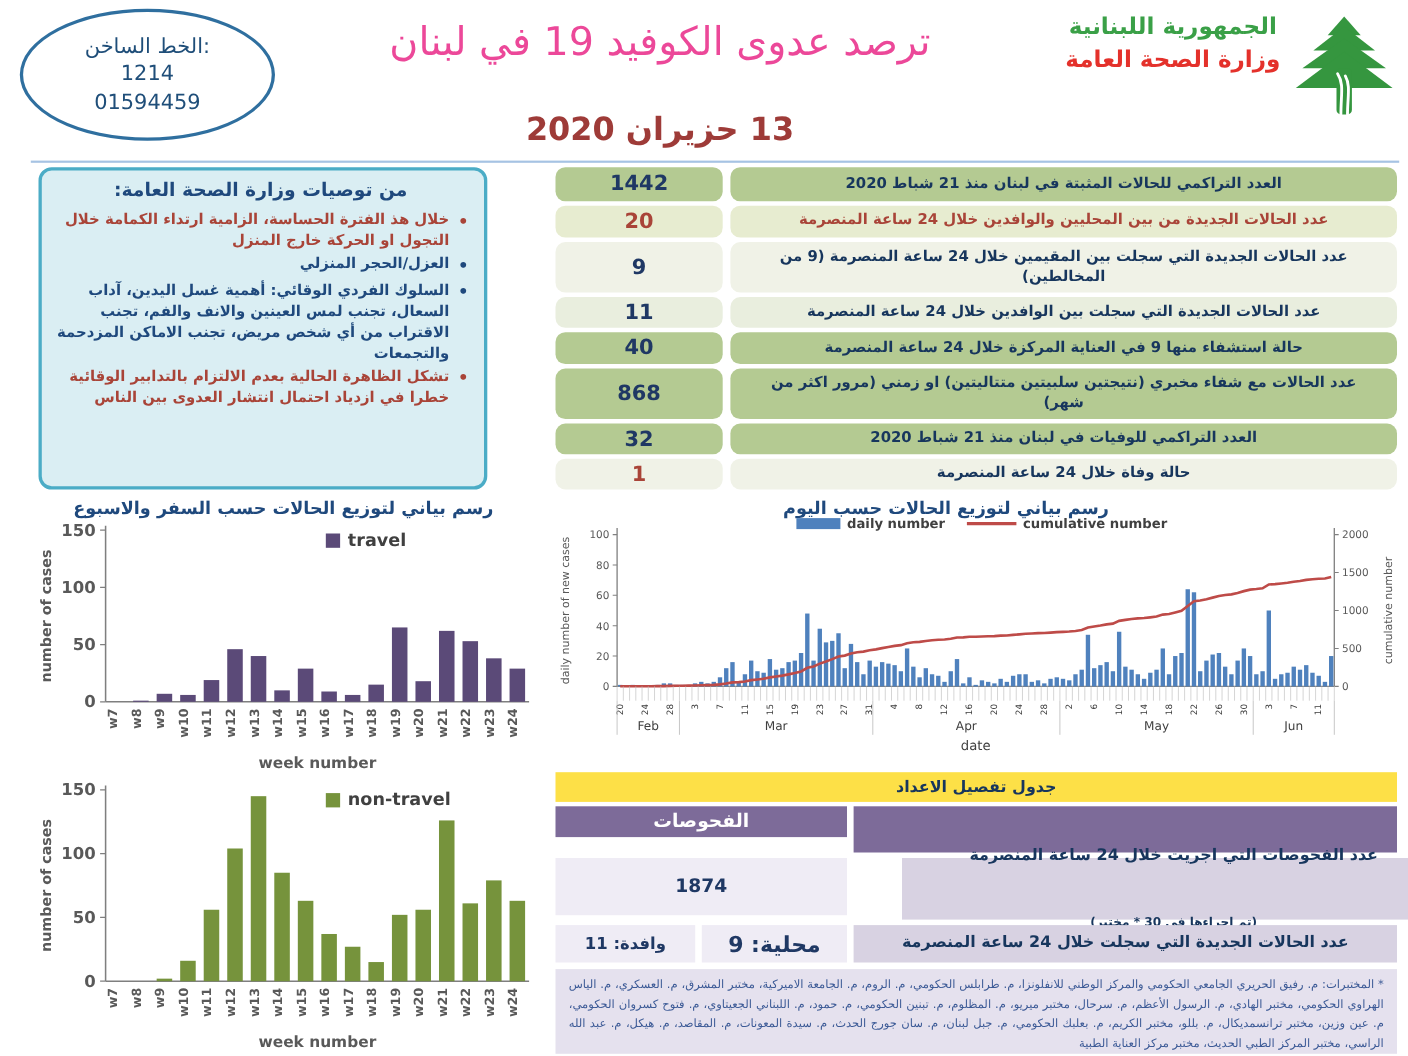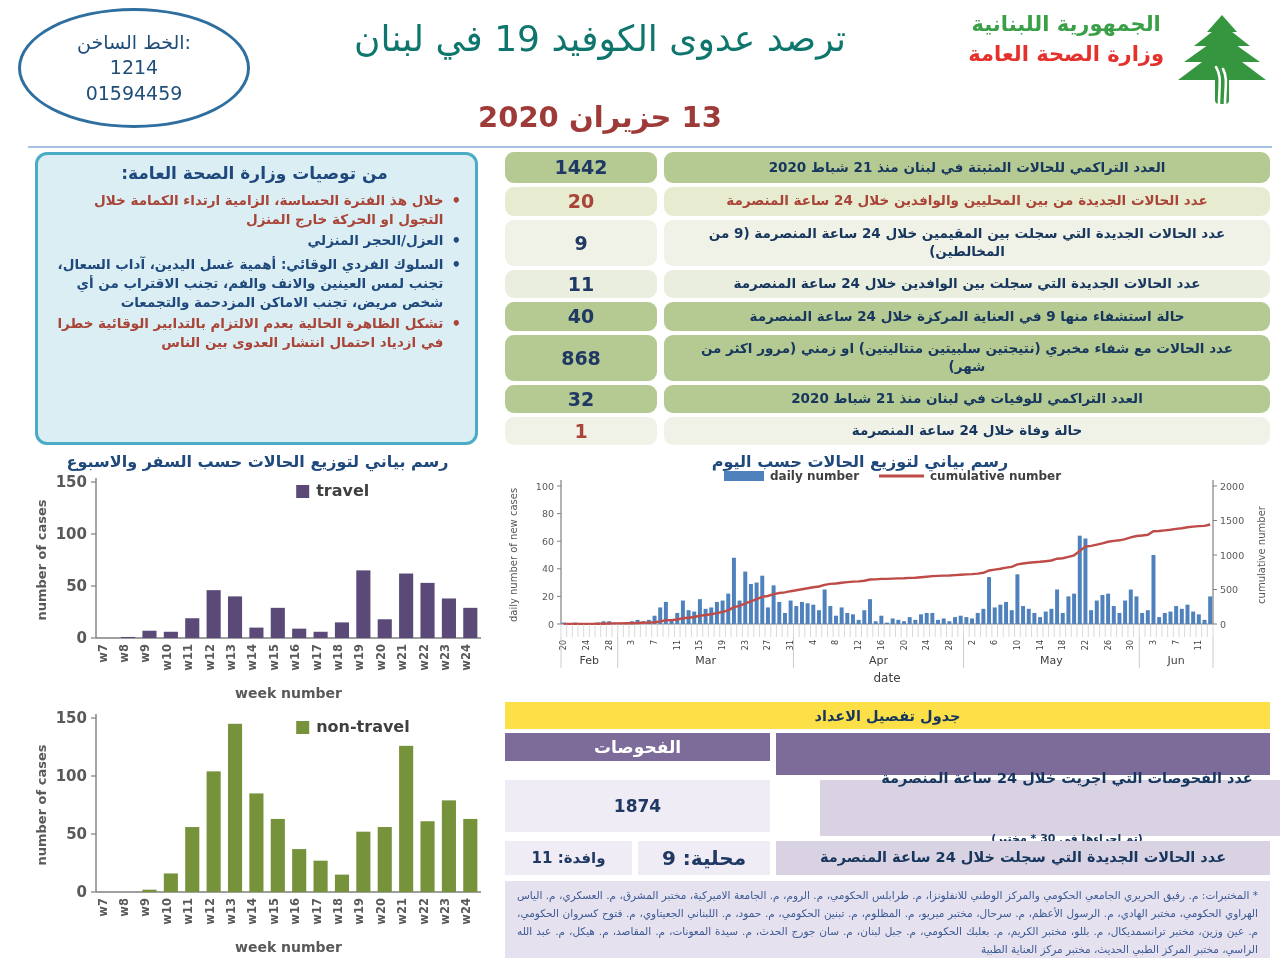--- a/index.html
+++ b/index.html
@@ -4,32 +4,32 @@
 <style>
   * { margin:0; padding:0; box-sizing:border-box; }
   body { font-family:"DejaVu Sans", sans-serif; background:#ffffff; }
   #page { position:relative; width:1280px; height:960px; background:#fff; overflow:hidden; }
 
   
   .hotline { position:absolute; left:18px; top:8px; width:232px; height:120px;
     border:3px solid #2f6f9f; border-radius:50%; display:flex; flex-direction:column;
     align-items:center; justify-content:center; color:#1f4e79; font-size:19px; line-height:1.35; }
   .main-title { position:absolute; left:265px; top:18px; width:670px; text-align:center;
-    font-size:36px; color:#0f766e; font-weight:500; direction:rtl; }
+    font-size:36px; color:#ec4899; font-weight:500; direction:rtl; }
   .report-date { position:absolute; left:265px; top:100px; width:670px; text-align:center;
     font-size:29px; color:#9e3b38; font-weight:bold; direction:rtl; }
   .logo { position:absolute; right:12px; top:12px; display:flex; flex-direction:row-reverse;
     align-items:flex-start; gap:12px; }
   .logo-text { text-align:center; direction:rtl; font-weight:bold; letter-spacing:1px; }
   .logo-line1 { color:#3aa047; font-size:21px; margin-bottom:6px; }
   .logo-line2 { color:#e4312b; font-size:21px; }
   .header-divider { position:absolute; left:28px; top:146px; width:1244px; height:2px; background:#a6c3e3; }
 
   
-  .reco-box { position:absolute; left:35px; top:152px; width:443px; height:293px;
+  .reco-box { position:absolute; left:35px; top:152px; width:408px; height:293px;
     background:#daeef3; border:3px solid #4bacc6; border-radius:12px; padding:8px 14px 4px 10px;
     direction:rtl; overflow:hidden; }
   .reco-title { color:#1f497d; font-size:17px; font-weight:bold; text-align:center; margin-bottom:8px; }
   .reco-item { display:flex; gap:8px; font-size:13.5px; font-weight:bold; line-height:1.42; margin-bottom:2px; }
   .reco-item .bullet { font-size:15px; }
   .reco-item.red, .reco-item.red .bullet { color:#a94438; }
   .reco-item.blue, .reco-item.blue .bullet { color:#1f497d; }
 
   
   .stats { position:absolute; left:505px; top:152px; width:765px; height:293px;

